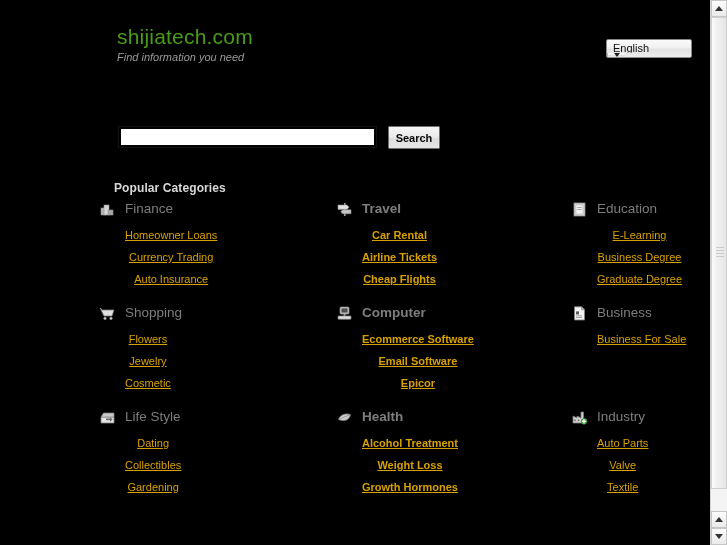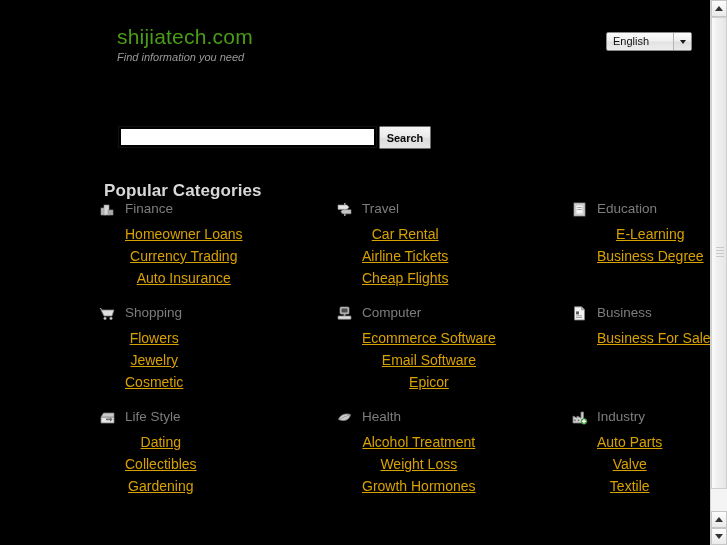--- a/index.html
+++ b/index.html
@@ -51,30 +51,31 @@
     font-style: italic;
     line-height: 14px;
     margin-top: 1px;
     white-space: nowrap;
   }
 
   
   #lang-select {
     position: absolute;
     left: 606px;
-    top: 32px;
+    top: 39px;
     width: 86px;
     height: 19px;
     display: flex;
     align-items: stretch;
     border: 1px solid #8a8a8a;
     border-radius: 2px;
     background: linear-gradient(to bottom, #fbfbfb 0%, #f0f0f0 48%, #e2e2e2 52%, #ededed 100%);
     box-sizing: border-box;
     cursor: default;
+    flex-direction: column;
   }
   #lang-value {
     flex: 1;
     font-size: 11px;
     color: #101010;
     line-height: 17px;
     padding-left: 6px;
     overflow: hidden;
     white-space: nowrap;
   }
@@ -109,41 +110,41 @@
     outline: 2px solid #000;
     outline-offset: -3px;
     background: #ffffff;
     font-family: "Liberation Sans", sans-serif;
     font-size: 12px;
     color: #000;
     padding: 0 3px;
     border-radius: 0;
   }
   #search-button {
-    margin-left: 2px;
+    margin-left: 11px;
     width: 52px;
     height: 23px;
     box-sizing: border-box;
     border: 1px solid #6f6f6f;
     background: linear-gradient(to bottom, #f7f7f7 0%, #e9e9e9 50%, #dcdcdc 51%, #e6e6e6 100%);
     font-family: "Liberation Sans", sans-serif;
     font-size: 11px;
     font-weight: bold;
     color: #0a0a0a;
     cursor: pointer;
     border-radius: 1px;
     padding: 0;
   }
 
   
   #popular-heading {
     position: absolute;
-    left: 104px;
+    left: 114px;
     top: 181px;
-    font-size: 17px;
+    font-size: 12px;
     font-weight: bold;
     color: #d8d8d8;
     letter-spacing: .1px;
   }
 
   #cat-grid {
     position: absolute;
     left: 0;
     top: 200px;
     width: 710px;
@@ -153,21 +154,21 @@
     position: relative;
     height: 104px;
   }
   .cat-col {
     position: absolute;
     top: 0;
     width: 215px;
     text-align: center;
   }
   .cat-col.c0 { left: 99px; }
-  .cat-col.c1 { left: 336px; }
+  .cat-col.c1 { left: 336px; font-weight: bold; }
   .cat-col.c2 { left: 571px; }
 
   .cat-head {
     position: relative;
     height: 22px;
   }
   .cat-icon {
     position: absolute;
     left: 0;
     top: 1px;
@@ -189,21 +190,21 @@
     list-style: none;
     position: absolute;
     left: 26px;
     top: 26px;
   }
   .cat-links li {
     height: 22px;
     line-height: 16px;
   }
   .cat-links a {
-    font-size: 14px;
+    font-size: 11px;
     color: #d8a102;
     text-decoration: underline;
     white-space: nowrap;
   }
 
   
   #scrollbar {
     position: absolute;
     right: 0; top: 0;
     width: 17px;
@@ -348,20 +349,21 @@
               <rect x="5" y="4" width="7" height="9" fill="#f4f4f4" stroke="#aaaaaa" stroke-width=".5"></rect>
               <rect x="6.2" y="6" width="4.6" height=".9" fill="#9e9e9e"></rect>
               <rect x="6.2" y="8" width="4.6" height=".9" fill="#9e9e9e"></rect>
             </svg>
           </span>
           <span class="cat-title">Education</span>
         </div>
         <ul class="cat-links">
           <li><a href="#">E-Learning</a></li>
           <li><a href="#">Business Degree</a></li>
+          <li><a href="#">Graduate Degree</a></li>
         </ul>
       </div>
 
     </div>
 
     <div class="cat-row">
 
       <div class="cat-col c0">
         <div class="cat-head">
           <span class="cat-icon">

